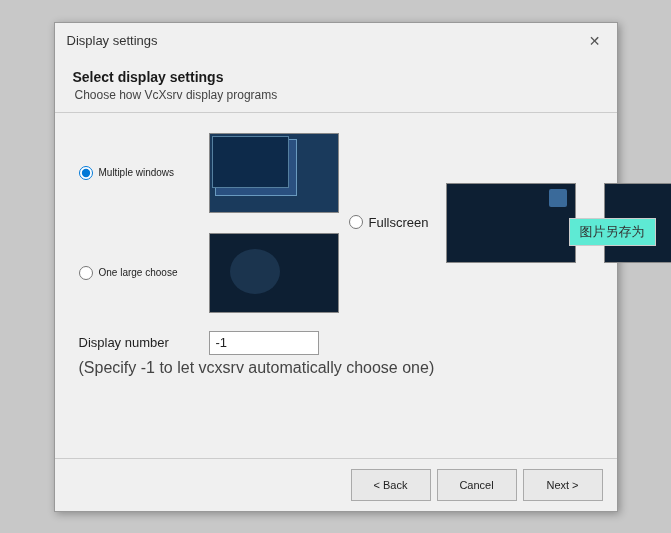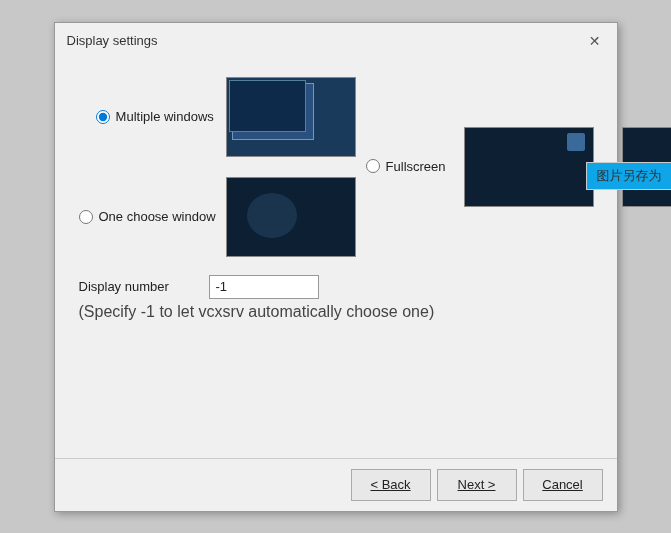--- a/index.html
+++ b/index.html
@@ -66,21 +66,21 @@
       padding: 20px 24px 10px 24px;
     }
     .option-radio {
       accent-color: #0078d7;
       width: 14px;
       height: 14px;
       cursor: pointer;
       flex-shrink: 0;
     }
     .option-text {
-      font-size: 13px;
+      font-size: 10px;
       color: #222;
       white-space: nowrap;
     }
     
     .thumb {
       width: 130px;
       height: 80px;
       background: #1a3a5c;
       border: 1px solid #888;
       flex-shrink: 0;
@@ -178,32 +178,31 @@
       align-items: center;
       padding: 10px 14px;
       gap: 6px;
     }
     .footer-btn {
       min-width: 80px;
       height: 32px;
       padding: 0 16px;
       border: 1px solid #aaa;
       background: #e8e8e8;
-      font-size: 13px;
+      font-size: 11px;
       cursor: pointer;
       color: #222;
-      text-decoration: underline;
     }
     .footer-btn.primary {
       background: #e8e8e8;
     }
     
     .tooltip-overlay {
       position: absolute;
-      background: #0ea5e9;
+      background: #5eead4;
       border: 1px solid #ccc;
       padding: 4px 10px;
       font-size: 13px;
       color: #333;
       z-index: 10;
       white-space: nowrap;
       top: 85px;
       left: 220px;
     }
     .left-col {
@@ -254,38 +253,42 @@
 </head>
 <body>
 
 <div class="dialog">
 
   <div class="title-bar">
     <span class="title-bar-text">Display settings</span>
     <button class="close-btn">✕</button>
   </div>
 
+  <div class="header-section">
+    <div class="header-title">Select display settings</div>
+    <div class="header-subtitle">Choose how VcXsrv display programs</div>
+  </div>
 
   <div class="content">
     <div class="cols-wrapper">
 
       <div class="left-col">
 
         <div class="opt-row opt-row-left">
           <div class="thumb thumb-multiple"></div>
           <div class="option-label-wrap" style="flex-direction:row-reverse; justify-content:flex-end;">
             <span class="option-text">Multiple windows</span>
             <input type="radio" class="option-radio" name="display-mode" checked="" style="">
           </div>
         </div>
 
         <div class="opt-row opt-row-left">
           <div class="thumb thumb-onelarge"></div>
           <div class="option-label-wrap" style="flex-direction:row-reverse; justify-content:flex-end;">
-            <span class="option-text">One choose window</span>
+            <span class="option-text">One large choose</span>
             <input type="radio" class="option-radio" name="display-mode" style="">
           </div>
         </div>
       </div>
 
       <div class="right-col" style="position:relative;">
 
         <div class="opt-row opt-row-right">
           <div class="option-label-wrap-right">
             <input type="radio" class="option-radio" name="display-mode" style="">
@@ -309,16 +312,16 @@
         <span class="display-number-label">Display number</span>
         <input type="text" class="display-number-input" value="-1" style="">
       </div>
       <div class="display-number-hint">(Specify -1 to let vcxsrv automatically choose one)</div>
     </div>
   </div>
 
   <hr class="footer-sep">
   <div class="footer">
     <button class="footer-btn">&lt; Back</button>
+    <button class="footer-btn">Cancel</button>
     <button class="footer-btn primary">Next &gt;</button>
-    <button class="footer-btn">Cancel</button>
   </div>
 </div>
 
 </body></html>

